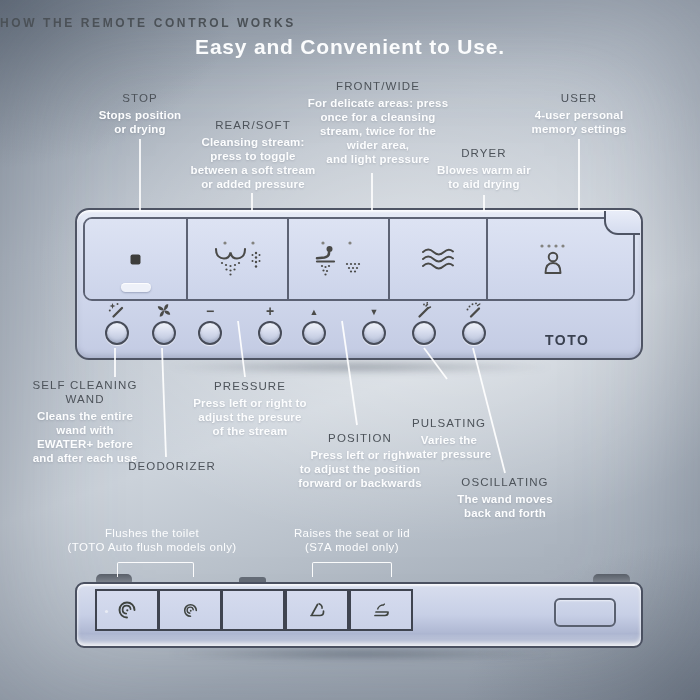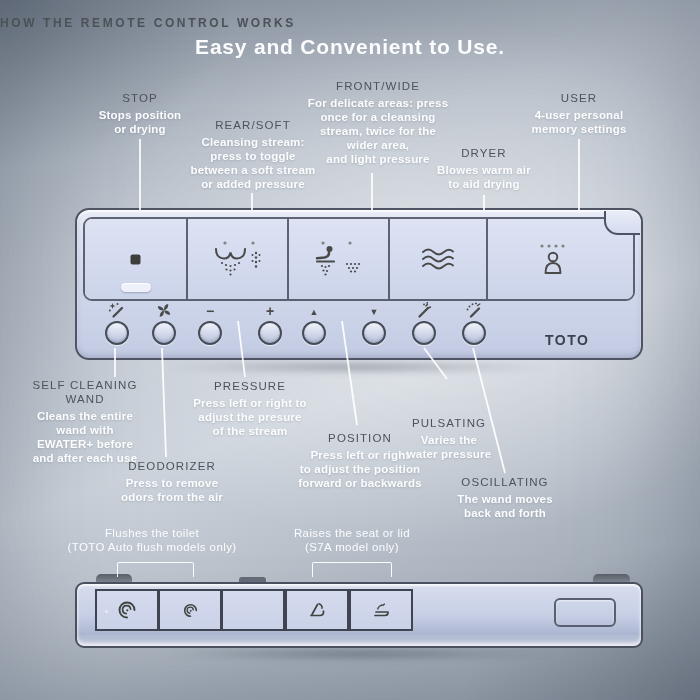--- a/index.html
+++ b/index.html
@@ -304,22 +304,20 @@
 and after each use</div>
   </div>
   <div class="callout" style="left:250px;top:380px;">
     <div class="co-head">PRESSURE</div>
     <div class="co-body">Press left or right to
 adjust the presure
 of the stream</div>
   </div>
   <div class="callout" style="left:172px;top:460px;">
     <div class="co-head">DEODORIZER</div>
-    <div class="co-body">Press to remove
-odors from the air</div>
   </div>
   <div class="callout" style="left:360px;top:432px;">
     <div class="co-head">POSITION</div>
     <div class="co-body">Press left or right
 to adjust the position
 forward or backwards</div>
   </div>
   <div class="callout" style="left:449px;top:382px;margin-top:35px;">
     <div class="co-head">PULSATING</div>
     <div class="co-body">Varies the

